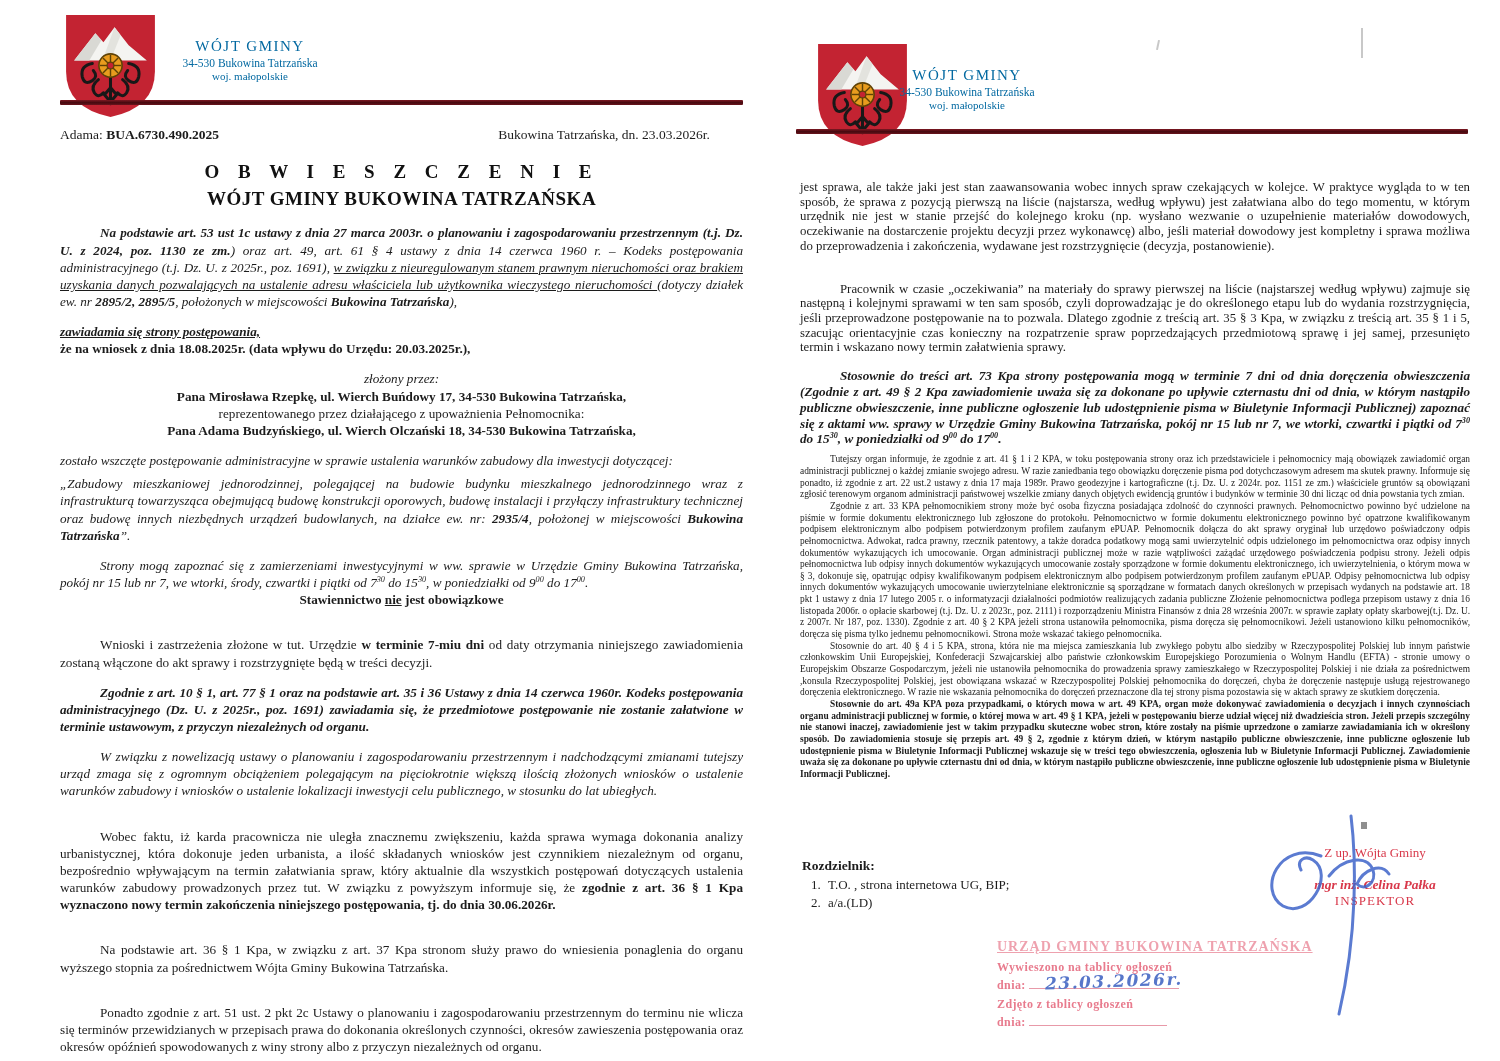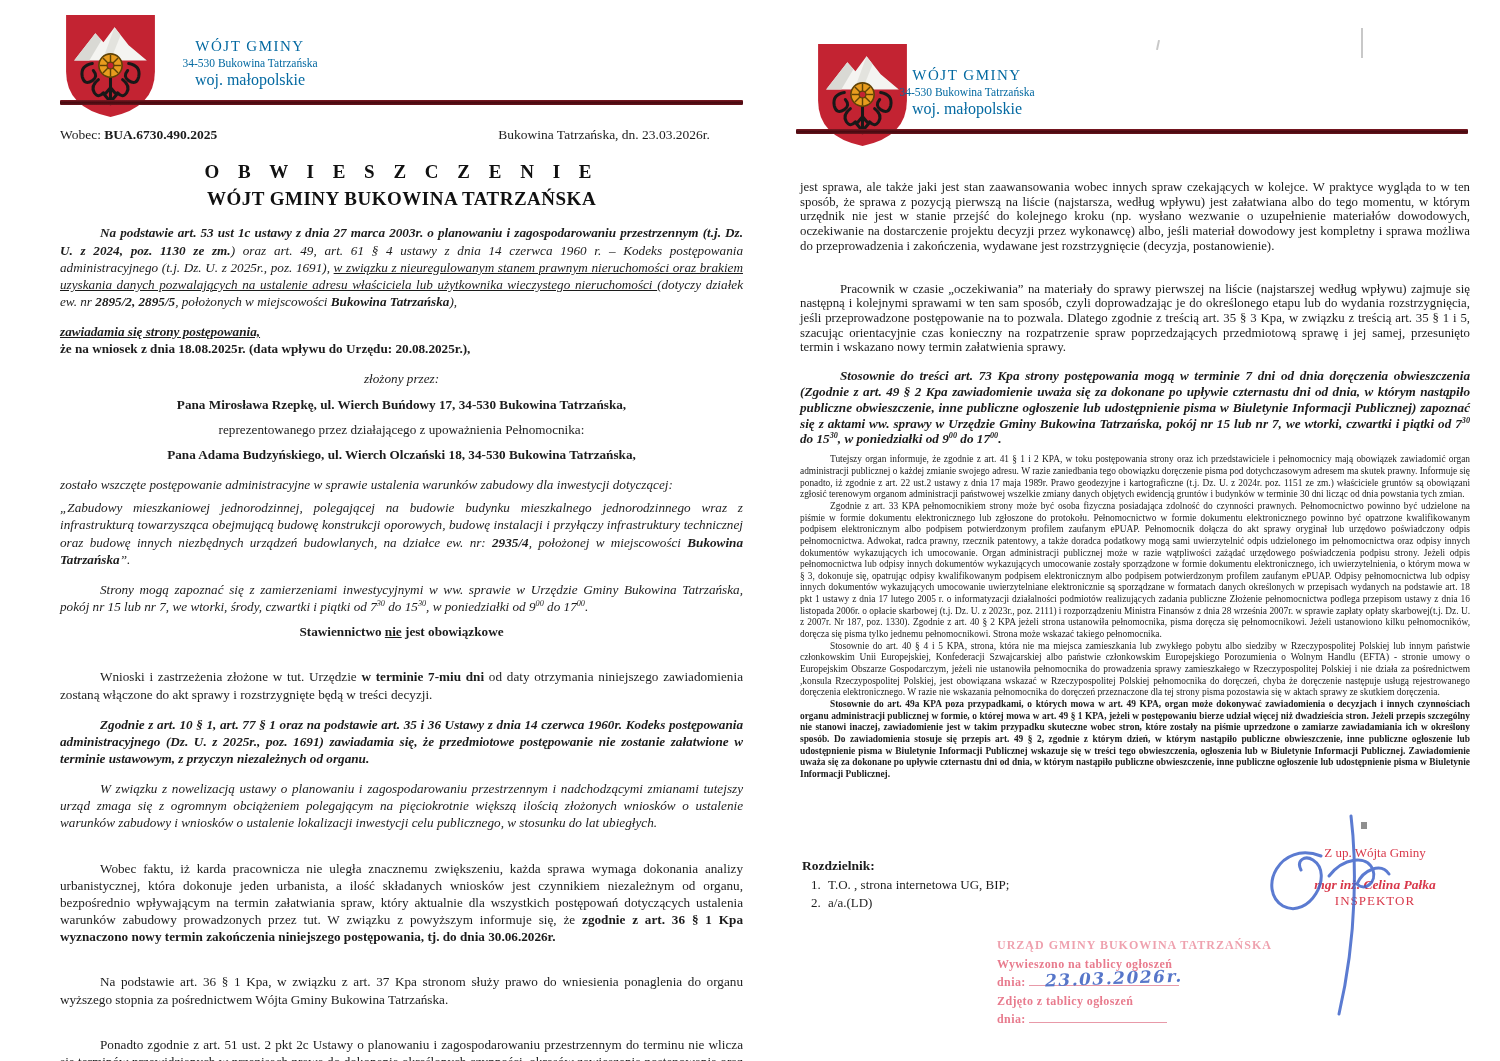--- a/index.html
+++ b/index.html
@@ -8,38 +8,38 @@
        -webkit-font-smoothing:antialiased;}
   .page{position:absolute;top:0;height:1061px;width:750px;background:#fff;}
   #pageL{left:0;}
   #pageR{left:750px;}
 
   
   .crest{position:absolute;}
   .head-txt{position:absolute;text-align:center;color:#0369a1;line-height:1.25;}
   .head-txt .org1{font-size:15px;letter-spacing:1.5px;}
   .head-txt .org2{font-size:11.5px;}
-  .head-txt .org3{font-size:16px;}
+  .head-txt .org3{font-size:11px;}
   .rule{position:absolute;height:5px;background:linear-gradient(#7d1822,#44090f 55%,#6b141d);border-radius:1px;}
 
   .refrow{position:absolute;display:flex;justify-content:space-between;font-size:13.5px;}
   .refrow .num{font-weight:bold;}
 
   .flow{position:absolute;}
   .flowL{top:160px;left:60px;width:683px;font-size:13.2px;line-height:1.3;}
   .flowR{top:152px;left:50px;width:670px;font-size:12.8px;line-height:1.15;}
 
   h1,h2{margin:0;text-align:center;font-weight:bold;color:#111;}
   h1{font-size:19px;letter-spacing:7px;}
   h2{font-size:19px;letter-spacing:.5px;margin-top:2px;}
 
   p{margin:0;}
   .just{text-align:justify;margin-top:28px;}
   .ind{text-indent:40px;}
-  .ctr{text-align:center;margin-top:8px;}
+  .ctr{text-align:center;}
   .mt{margin-top:13px;font-style:italic;}
   .mt-s{margin-top:6px;}
   .b{font-weight:bold;}
   .u{text-decoration:underline;}
   .bu{font-weight:bold;text-decoration:underline;}
   .i{font-style:italic;}
   .bi{font-style:italic;font-weight:bold;}
   .sup{vertical-align:super;font-size:.62em;line-height:0;}
   .smallblock{font-size:9.4px;line-height:1.24;margin-top:7px;}
   .smallblock p{text-align:justify;text-indent:30px;}
@@ -53,21 +53,21 @@
 
   
   .sigblock{position:absolute;left:520px;top:845px;width:210px;text-align:center;color:#d8384a;}
   .sigblock .l1{font-size:13px;}
   .sigblock .l2{font-size:13.5px;font-style:italic;font-weight:bold;margin-top:16px;}
   .sigblock .l3{font-size:13px;letter-spacing:1px;}
   .sig-svg{position:absolute;left:505px;top:812px;pointer-events:none;}
 
   
   .bstamp{position:absolute;left:247px;top:936px;color:#e4647a;font-size:12px;line-height:1.55;}
-  .bstamp .s1{font-size:12px;font-weight:bold;letter-spacing:1px;opacity:.6;white-space:nowrap;}
+  .bstamp .s1{font-size:14px;font-weight:bold;letter-spacing:1px;opacity:.6;text-decoration:underline;white-space:nowrap;}
   .bstamp .srow{font-weight:bold;letter-spacing:.4px;opacity:.85;}
   .fill-line{display:inline-block;width:150px;border-bottom:1.6px solid #e4889a;height:12px;vertical-align:baseline;}
   .fill-line.short{width:138px;}
   .hand-date{position:absolute;left:48px;top:29px;color:#3a5fc0;font-style:italic;font-size:17px;letter-spacing:1.5px;transform:rotate(-2deg);font-family:"DejaVu Serif",serif;white-space:nowrap;}
 
   
   .art{position:absolute;background:#9a9a9a;opacity:.55;}
 </style>
 </head>
 <body>
@@ -99,32 +99,32 @@
 
   <div class="head-txt" style="left:145px;top:37px;width:210px">
     <div class="org1">WÓJT GMINY</div>
     <div class="org2">34-530 Bukowina Tatrzańska</div>
     <div class="org3">woj. małopolskie</div>
   </div>
 
   <div class="rule" style="left:60px;top:100px;width:683px"></div>
 
   <div class="refrow" style="left:60px;top:127px;width:650px">
-    <div><span>Wobec: </span><span class="num">BUA.6730.490.2025</span></div>
+    <div><span>Adama: </span><span class="num">BUA.6730.490.2025</span></div>
     <div>Bukowina Tatrzańska, dn. 23.03.2026r.</div>
   </div>
 
   <div class="flow flowL">
     <h1>O B W I E S Z C Z E N I E</h1>
     <h2>WÓJT GMINY BUKOWINA TATRZAŃSKA</h2>
 
     <p class="just ind mt"><span class="b">Na podstawie art. 53 ust 1c ustawy z dnia 27 marca 2003r. o planowaniu i zagospodarowaniu przestrzennym (t.j. Dz. U. z 2024, poz. 1130 ze zm.</span><span>) oraz art. 49, art. 61 § 4 ustawy z dnia 14 czerwca 1960 r. – Kodeks postępowania administracyjnego (t.j. Dz. U. z 2025r., poz. 1691), </span><span class="u">w związku z nieuregulowanym stanem prawnym nieruchomości oraz brakiem uzyskania danych pozwalających na ustalenie adresu właściciela lub użytkownika wieczystego nieruchomości </span><span>(dotyczy działek ew. nr </span><span class="b">2895/2, 2895/5</span><span>, położonych w miejscowości </span><span class="b">Bukowina Tatrzańska</span><span>),</span></p>
 
     <p class="mt"><span class="bu">zawiadamia się strony postępowania,</span></p>
-    <p><span class="b">że na wniosek z dnia 18.08.2025r. (data wpływu do Urzędu: 20.08.2025r.),</span></p>
+    <p><span class="b">że na wniosek z dnia 18.08.2025r. (data wpływu do Urzędu: 20.03.2025r.),</span></p>
 
     <p class="ctr mt">złożony przez:</p>
     <p class="ctr b">Pana Mirosława Rzepkę, ul. Wierch Buńdowy 17, 34-530 Bukowina Tatrzańska,</p>
     <p class="ctr">reprezentowanego przez działającego z upoważnienia Pełnomocnika:</p>
     <p class="ctr b">Pana Adama Budzyńskiego, ul. Wierch Olczański 18, 34-530 Bukowina Tatrzańska,</p>
 
     <p class="just mt">zostało wszczęte postępowanie administracyjne w sprawie ustalenia warunków zabudowy dla inwestycji dotyczącej:</p>
 
     <p class="just mt-s"><span class="i">„Zabudowy mieszkaniowej jednorodzinnej, polegającej na budowie budynku mieszkalnego jednorodzinnego wraz z infrastrukturą towarzysząca obejmującą budowę konstrukcji oporowych, budowę instalacji i przyłączy infrastruktury technicznej oraz budowę innych niezbędnych urządzeń budowlanych, na działce ew. nr: </span><span class="bi">2935/4</span><span class="i">, położonej w miejscowości </span><span class="bi">Bukowina Tatrzańska</span><span class="i">”.</span></p>
 

